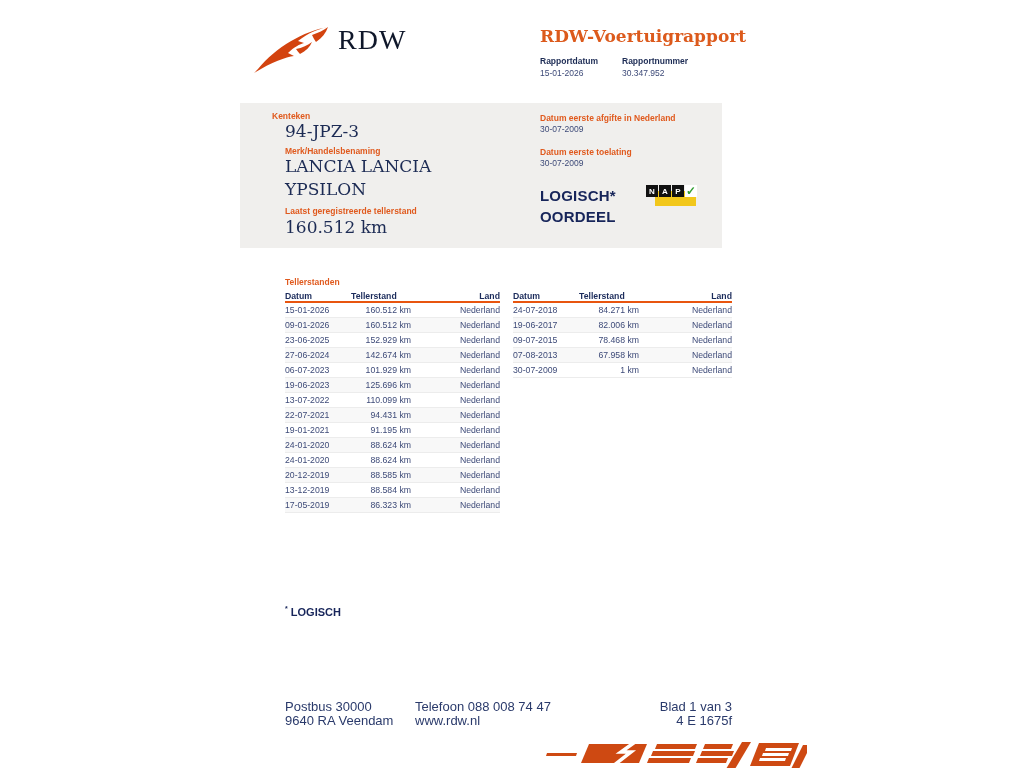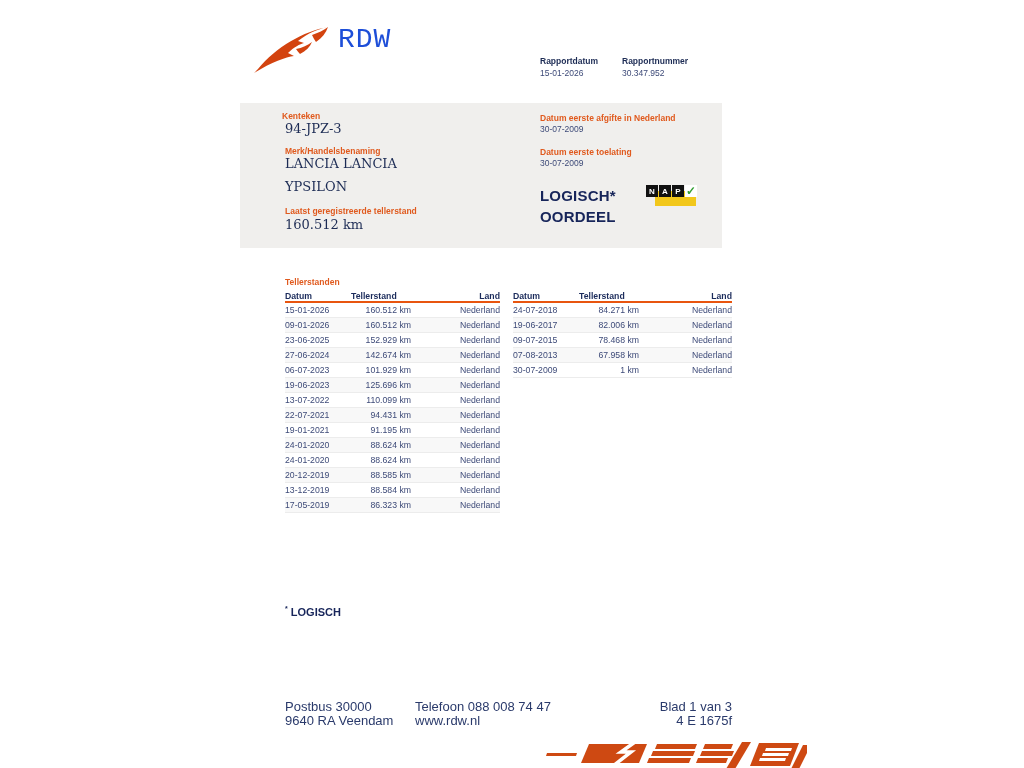--- a/index.html
+++ b/index.html
@@ -2,32 +2,32 @@
 <html><head>
 <meta charset="utf-8">
 <style>
   * { margin:0; padding:0; box-sizing:border-box; }
   html,body { width:1024px; height:768px; background:#ffffff; }
   body { font-family:"Liberation Sans", sans-serif; color:#1c2b54; }
   #page { position:relative; width:1024px; height:768px; background:#fff; overflow:hidden; }
 
   
   .logo-icon { position:absolute; left:252px; top:21px; width:82px; height:54px; }
-  .logo-word { position:absolute; left:338px; top:24px; font-family:Liberation Mono, monospace;
-               font-size:28px; letter-spacing:1px; color:#1d4ed8; }
+  .logo-word { position:absolute; left:338px; top:24px; font-family:Liberation Serif, serif;
+               font-size:28px; letter-spacing:1px; color:#0f172a; }
   .doc-title { position:absolute; left:540px; top:26px; font-family:"DejaVu Serif", serif;
                font-weight:bold; font-size:17px; color:#dc5a1c; }
   .hdr-label { position:absolute; top:56px; font-size:8.5px; font-weight:bold; color:#1c2b54; }
   .hdr-value { position:absolute; top:68px; font-size:8.5px; color:#3d4a78; }
   .x-rapdat { left:540px; } .x-rapnum { left:607px;padding-left:15px; }
 
   
   .sum-box { position:absolute; left:240px; top:103px; width:482px; height:145px; background:#f0efed; }
   .lbl { position:absolute; font-size:8.5px; font-weight:bold; color:#e05a1e; }
-  .val-serif { position:absolute; font-family:"DejaVu Serif", serif; font-size:13px; color:#1c2b54; }
+  .val-serif { position:absolute; font-family:"DejaVu Serif", serif; font-size:17px; color:#1c2b54; }
   .oordeel { position:absolute; left:540px; top:185px; font-size:15px; font-weight:bold;
              color:#17255a; line-height:21px; letter-spacing:0.2px; }
 
   
   .nap { position:absolute; left:646px; top:184px; width:52px; height:28px; }
   .nap-yellow { position:absolute; left:9px; top:7px; width:41px; height:15px; background:#f2c71b; }
   .nap-row { position:absolute; left:0; top:1px; display:flex; gap:1px; }
   .nap-sq { width:12px; height:12px; background:#111111; color:#ffffff; font-size:8px; font-weight:bold;
             display:flex; align-items:center; justify-content:center; }
   .nap-check { width:12px; height:12px; background:#ffffff; color:#35a035; font-size:12px; font-weight:bold;
@@ -68,28 +68,29 @@
 
 <div id="page">
 
   <svg class="logo-icon" viewBox="0 0 82 54">
     <path fill="#d3430f" d="M76,6 C52,10 24,26 6,48 C4,50 3,51 2,52 C20,41 34,36 42,35 L36,32 C42,26 48,23 52,22 L46,20 C56,12 66,8 76,6 Z"></path>
     <path fill="#d3430f" d="M60,14 C66,12 72,9 76,6 C74,12 70,17 64,21 C62,18 61,16 60,14 Z"></path>
     <path fill="#d3430f" d="M44,28 C50,27 56,24 60,21 C58,26 54,30 48,33 C46,31 45,29 44,28 Z"></path>
   </svg>
   <div class="logo-word">RDW</div>
 
+  <div class="doc-title">RDW-Voertuigrapport</div>
   <div class="hdr-label x-rapdat">Rapportdatum</div>
   <div class="hdr-label x-rapnum">Rapportnummer</div>
   <div class="hdr-value x-rapdat">15-01-2026</div>
   <div class="hdr-value x-rapnum">30.347.952</div>
 
   <div class="sum-box"></div>
 
-  <div class="lbl" style="left:282px; top:111px;">Kenteken</div>
+  <div class="lbl" style="left:272px; top:111px;">Kenteken</div>
   <div class="val-serif" style="left:285px; top:121px;">94-JPZ-3</div>
 
   <div class="lbl" style="left:285px; top:146px;">Merk/Handelsbenaming</div>
   <div class="val-serif" style="left:285px; top:156px;">LANCIA LANCIA</div>
   <div class="val-serif" style="left:285px; top:179px;text-align:center;">YPSILON</div>
 
   <div class="lbl" style="left:285px; top:206px;">Laatst geregistreerde tellerstand</div>
   <div class="val-serif" style="left:285px; top:217px;">160.512 km</div>
 
   <div class="lbl" style="left:540px; top:113px;">Datum eerste afgifte in Nederland</div>

